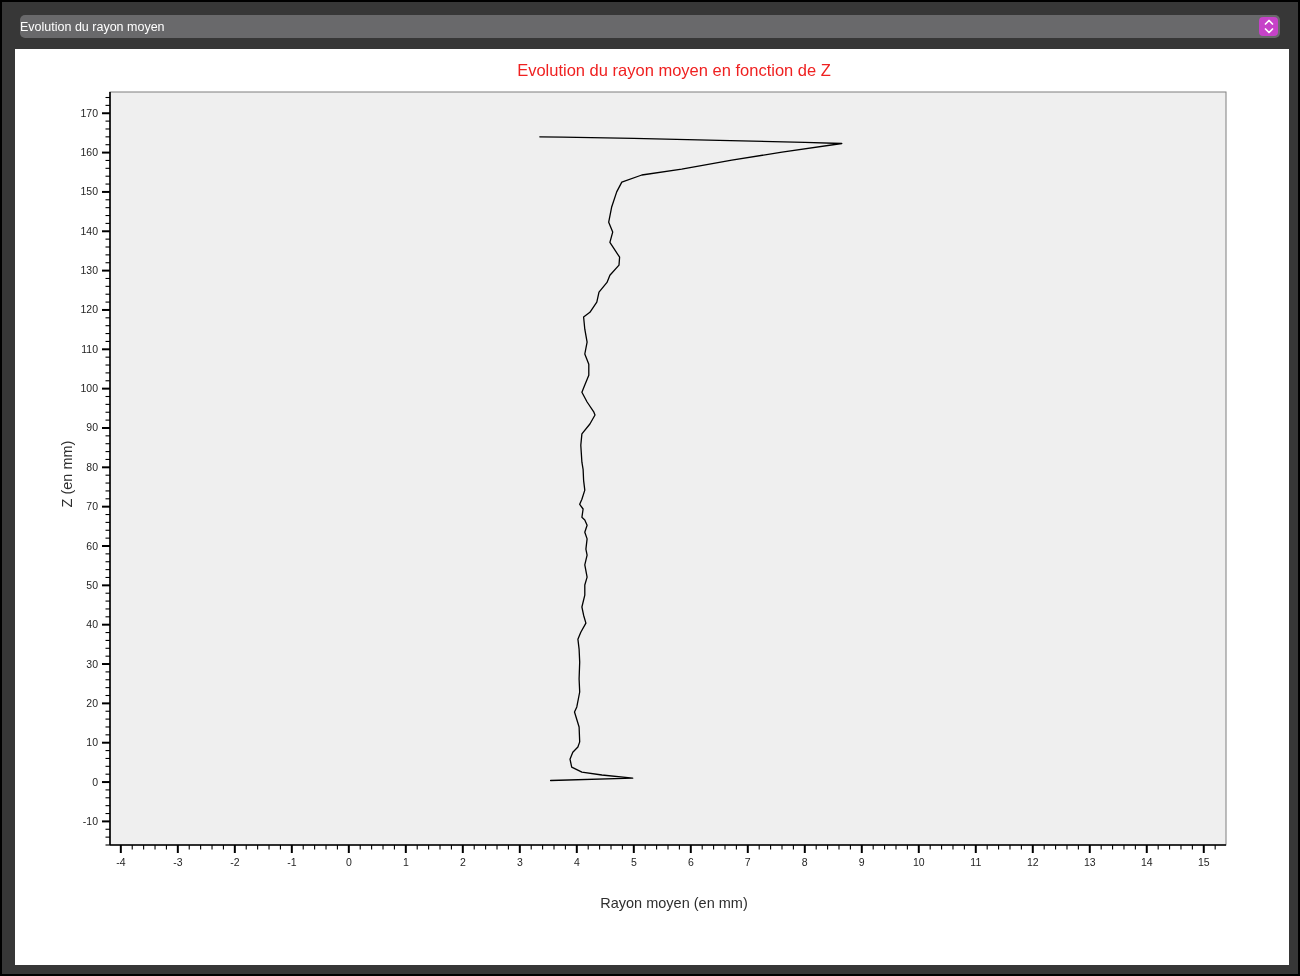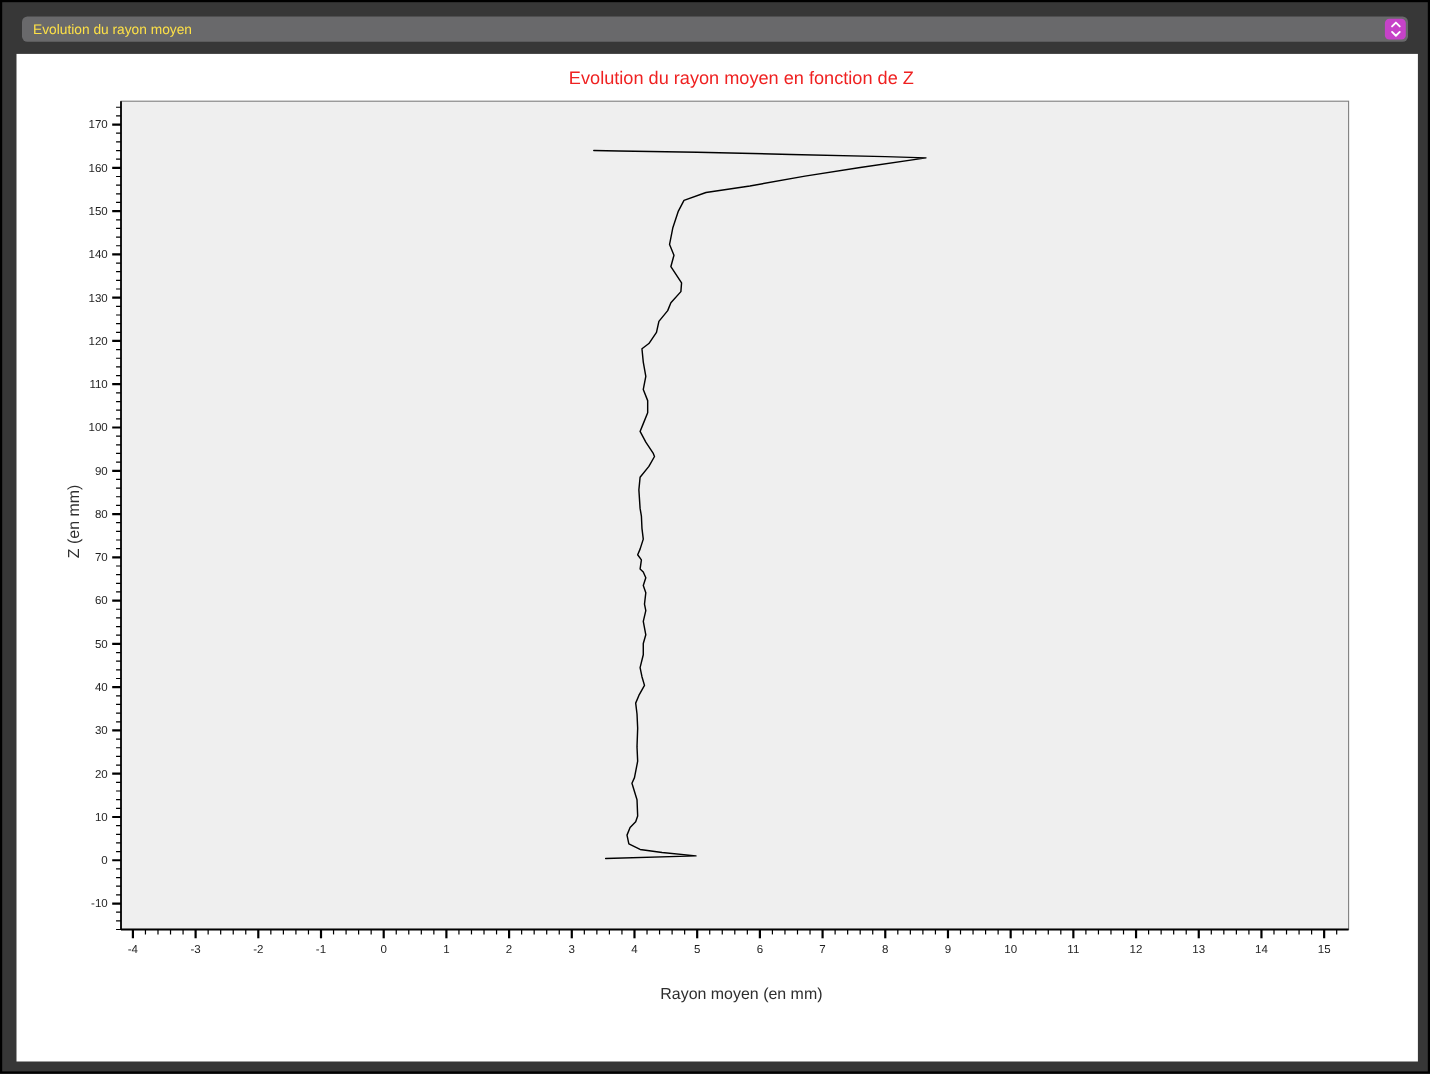--- a/index.html
+++ b/index.html
@@ -1,21 +1,21 @@
 <!DOCTYPE html>
 <html><head>
 <meta charset="utf-8">
 <style>
   html,body{margin:0;padding:0;background:#000;}
   .stage{position:relative;width:1300px;height:976px;background:#000;overflow:hidden;
          font-family:"Liberation Sans", sans-serif;}
   .frame{position:absolute;left:2px;top:2px;right:2px;bottom:2px;background:#373737;}
   .combobox{position:absolute;left:18px;top:13px;right:18px;height:23px;background:#69696b;
             border-radius:5px;display:flex;align-items:center;cursor:default;}
-  .combobox-label{color:#fde047;font-size:12.5px;padding-left:10px;white-space:nowrap;}
+  .combobox-label{color:#ffffff;font-size:12.5px;white-space:nowrap;}
   .combobox-stepper{position:absolute;right:2px;top:2px;width:19px;height:19px;border-radius:4px;
                     display:flex;align-items:center;justify-content:center;}
   .content{position:absolute;left:13px;top:47px;width:1274px;height:916px;background:#ffffff;}
   svg text{font-family:"Liberation Sans", sans-serif;}
   .chart-title{font-size:16.5px;}
   .axis-label{font-size:14.5px;fill:#2e2e2e;}
   .tick-label{font-size:10.5px;fill:#1f1f1f;}
 </style>
 </head>
 <body>

